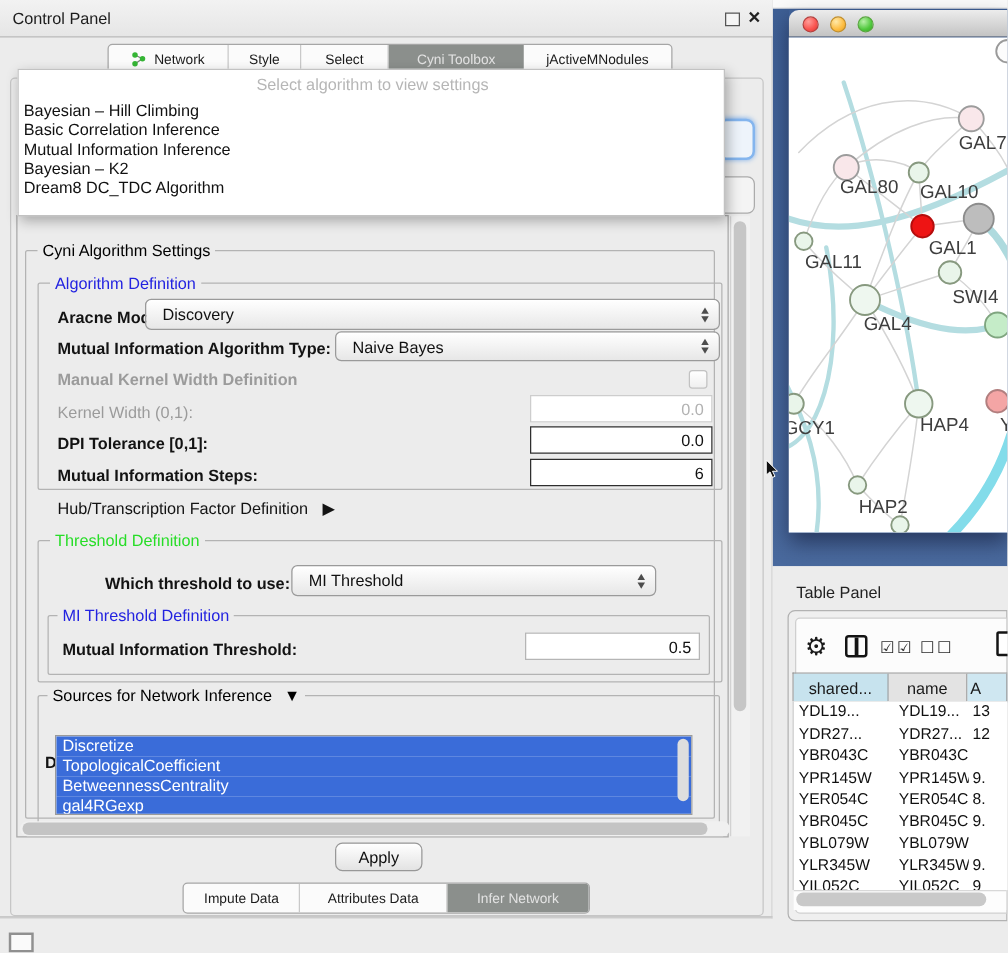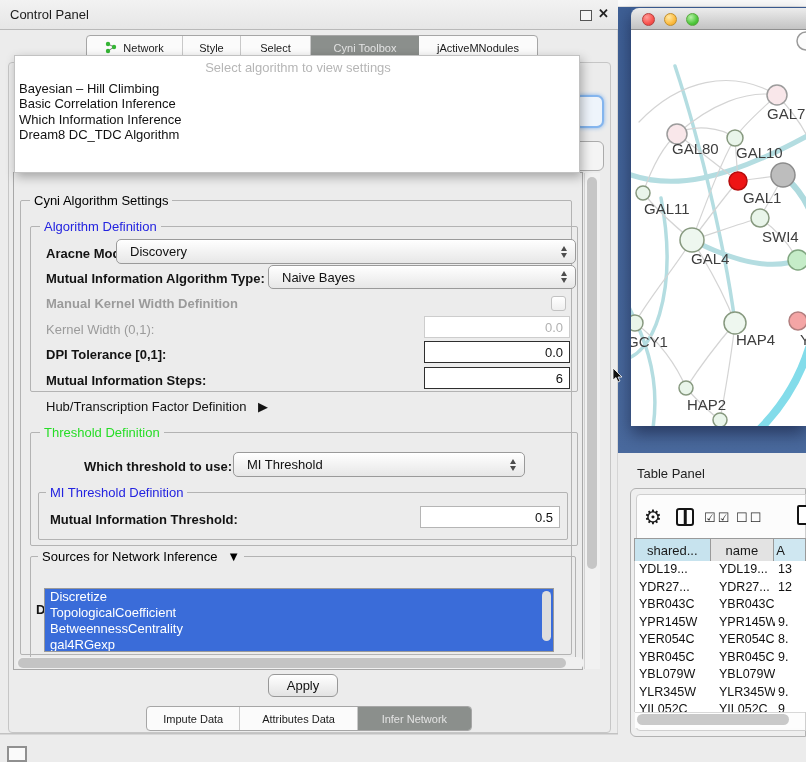--- a/index.html
+++ b/index.html
@@ -281,21 +281,22 @@
 <div class="abs outer-frame"></div>
 <div class="abs frag-combo-blue"></div>
 <div class="abs frag-combo-gray"></div>
 <div class="abs viewport"></div>
 
 <div class="abs popup">
   <div class="abs prompt">Select algorithm to view settings</div>
   <div class="abs dd-list">
       <div class="dd-item">Bayesian – Hill Climbing</div>
       <div class="dd-item">Basic Correlation Inference</div>
-      <div class="dd-item">Which Information Inference</div>
+      <div class="dd-item">Mutual Information Inference</div>
+      <div class="dd-item">Bayesian – K2</div>
       <div class="dd-item">Dream8 DC_TDC Algorithm</div>
     </div>
 </div>
 
 <div class="abs group" style="left:20px; top:200px; width:552px; height:455px;"></div>
 <div class="abs legend" style="left:30px; top:193px;">Cyni Algorithm Settings</div>
 
 <div class="abs group" style="left:30px; top:226px; width:548px; height:166px;"></div>
 <div class="abs legend t-blue" style="left:40px; top:219px;">Algorithm Definition</div>
 

